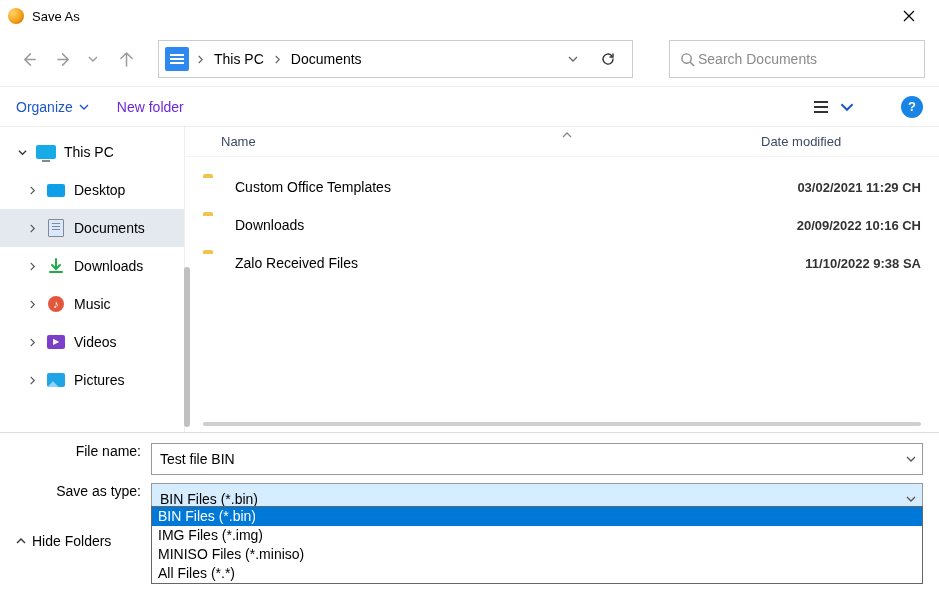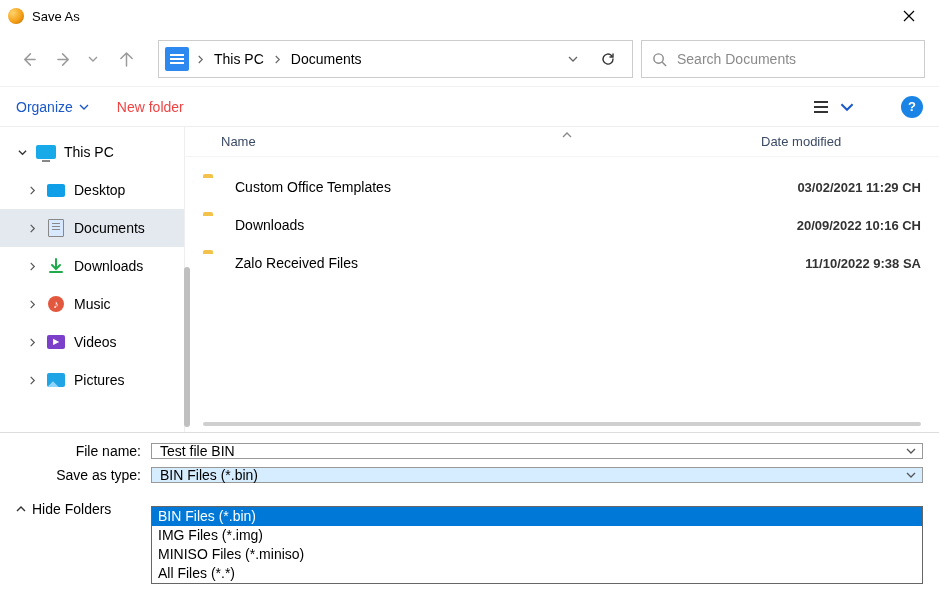--- a/index.html
+++ b/index.html
@@ -23,28 +23,28 @@
   .addrbar { flex: 0 0 475px; height: 38px; border: 1px solid #ccc; display: flex; align-items: center; padding: 0 6px; gap: 6px; }
   .addrbar .doc-icon { width: 24px; height: 24px; background: #2d89ef; border-radius: 2px; display: flex; align-items: center; justify-content: center; }
   .addrbar .doc-icon::after { content: ""; width: 14px; height: 2px; background: #fff; box-shadow: 0 4px 0 #fff, 0 -4px 0 #fff; }
   .addrbar .crumb { padding: 2px 2px; cursor: pointer; }
   .addrbar .sep { color: #777; padding: 0 2px; font-size: 11px; }
   .addrbar .sep svg { width: 7px; height: 9px; }
   .addrbar .flex { flex: 1; }
   .addrbar .dd { color: #777; padding: 0 6px; }
   .addrbar .refresh { color: #555; padding: 0 10px; }
   .addrbar svg { display: block; }
-  .searchbox { flex: 1; height: 38px; border: 1px solid #ccc; display: flex; align-items: center; padding: 0 10px; gap: 10px; color: #8a8a8a; margin-left: 0; }
+  .searchbox { flex: 1; height: 38px; border: 1px solid #ccc; display: flex; align-items: center; padding: 0 10px; gap: 3px; color: #8a8a8a; margin-left: 28px; }
   .searchbox svg { width: 15px; height: 15px; }
 
   
   .toolbar { height: 40px; display: flex; align-items: center; padding: 0 16px; gap: 28px; border-bottom: 1px solid #eee; }
   .toolbar .org { color: #1a58c9; display: flex; align-items: center; gap: 6px; cursor: pointer; }
   .toolbar .org svg { width: 10px; height: 10px; }
-  .toolbar .newf { color: #ef4444; cursor: pointer; text-align: center; }
+  .toolbar .newf { color: #6d28d9; cursor: pointer; text-align: center; }
   .toolbar .tspacer { flex: 1; }
   .toolbar .viewbtn { display: flex; align-items: center; gap: 10px; color: #333; cursor: pointer; }
   .toolbar .viewbtn svg { width: 16px; height: 14px; }
   .toolbar .help { width: 22px; height: 22px; border-radius: 50%; background: #1a84e6; color: #fff; display: flex; align-items: center; justify-content: center; font-size: 13px; font-weight: bold; margin-left: 18px; cursor: pointer; }
 
   
   .main { display: flex; height: 305px; }
   .sidebar { width: 185px; border-right: 1px solid #eee; padding: 6px 0; position: relative; }
   .side-item { display: flex; align-items: center; height: 38px; padding: 0 8px 0 16px; gap: 8px; cursor: pointer; }
   .side-item.sub { padding-left: 26px; }
@@ -78,21 +78,21 @@
   .folder-ico { width: 22px; height: 16px; background: linear-gradient(#ffe08a, #f3c24a); border-radius: 2px; position: relative; }
   .folder-ico::before { content: ""; position: absolute; top: -3px; left: 0; width: 10px; height: 4px; background: #f3c24a; border-radius: 2px 2px 0 0; }
   .filerow .fname { flex: 1; }
   .filerow .fdate { width: 160px; text-align: right; font-size: 13px; color: #333; font-weight: bold; }
   .hscroll { position: absolute; bottom: 6px; left: 18px; right: 18px; height: 4px; background: #cfcfcf; border-radius: 2px; }
 
   
   .bottom { border-top: 1px solid #ddd; padding: 10px 16px 0 16px; position: relative; }
   .form-row { display: flex; align-items: flex-start; margin-bottom: 8px; }
   .form-row .lbl { width: 135px; text-align: right; padding-right: 10px; font-size: 14px; }
-  .form-row .fld { flex: 1; height: 16px; border: 1px solid #999; display: flex; align-items: center; padding: 0 8px; position: relative; }
+  .form-row .fld { flex: 1; height: 32px; border: 1px solid #999; display: flex; align-items: center; padding: 0 8px; position: relative; }
   .form-row .fld .dd { position: absolute; right: 6px; color: #555; }
   .form-row .fld .dd svg { width: 10px; height: 10px; }
   .type-fld { background: #d6ecff; border-color: #7fb7e6; }
   .dropdown { position: absolute; left: 151px; right: 16px; top: 73px; border: 1px solid #666; background: #fff; z-index: 10; }
   .dropdown .opt { height: 19px; padding: 0 6px; font-size: 14px; line-height: 19px; cursor: pointer; }
   .dropdown .opt.sel { background: #0078d7; color: #fff; }
   .footer { display: flex; align-items: center; padding: 10px 0; }
   .footer .hide { display: flex; align-items: center; gap: 6px; cursor: pointer; }
   .footer .hide svg { width: 10px; height: 10px; }
 </style>

